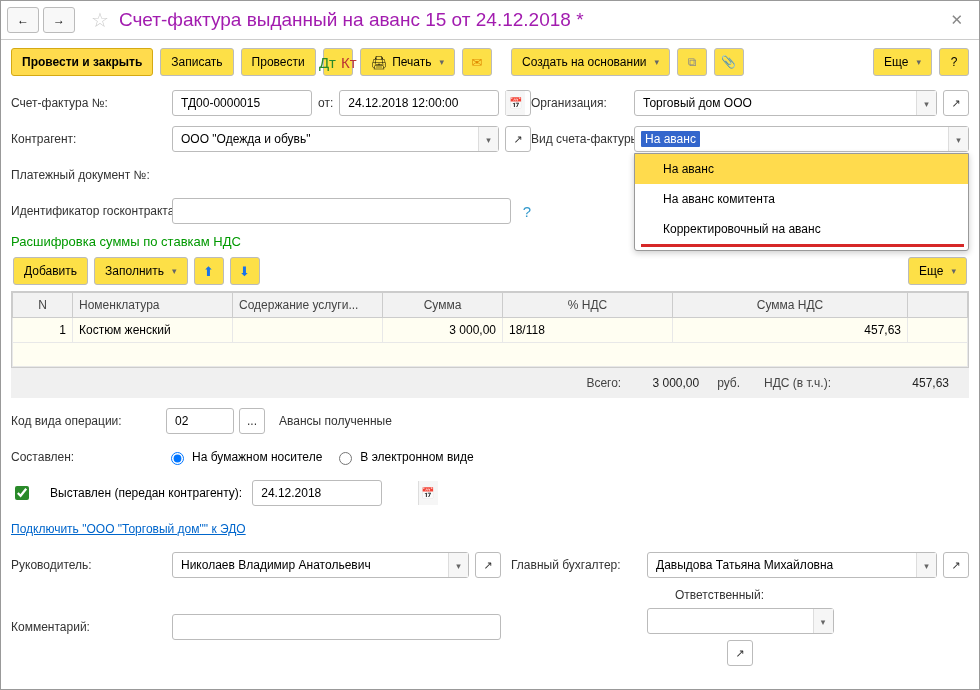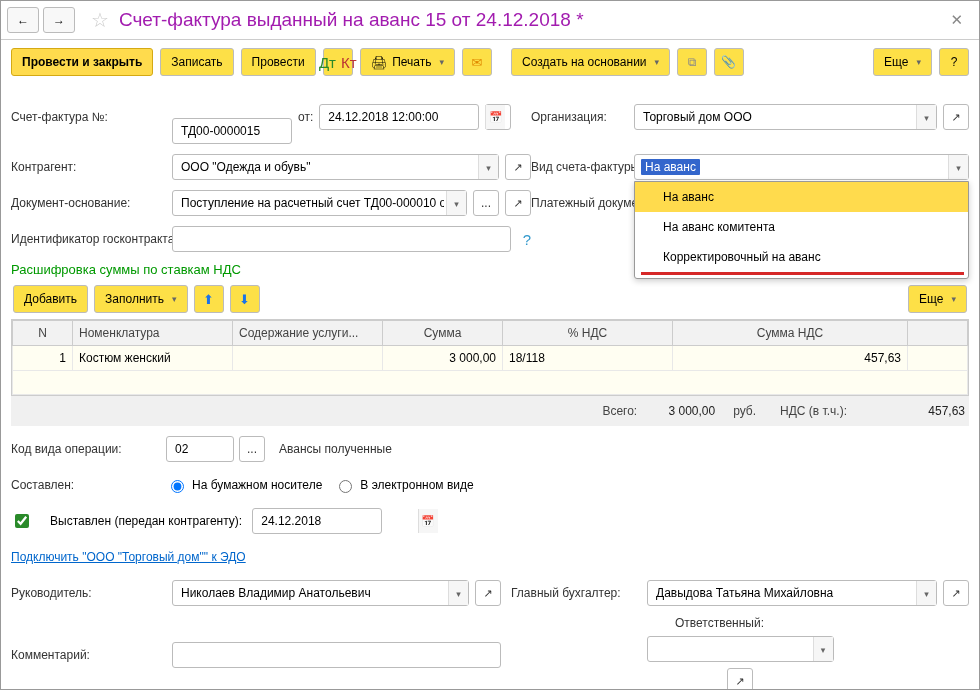--- a/index.html
+++ b/index.html
@@ -51,21 +51,21 @@
 
 
 .tbl-toolbar { display: flex; align-items: center; padding: 0 12px; gap: 6px; margin-top: 2px; }
 .tbl-wrap { margin: 6px 10px 0 10px; border: 1px solid #ccc; }
 .tbl { width: 100%; border-collapse: collapse; }
 .tbl th { background: #f2f2f2; border: 1px solid #ccc; padding: 5px 6px; font-weight: normal; color: #444; text-align: left; }
 .tbl td { border: 1px solid #e8e8e8; padding: 5px 6px; background: #fffef2; height: 24px; }
 .tbl .num { text-align: right; }
 .tbl-empty { height: 76px; background: #fff; }
 
-.totals { display: flex; gap: 18px; padding: 8px 4px; background: #f0f0f0; margin: 0 10px; align-items: center; justify-content: flex-end; }
+.totals { display: flex; gap: 18px; padding: 8px 20px; background: #f0f0f0; margin: 0 10px; align-items: center; justify-content: flex-end; }
 .totals .t-lbl { color: #444; }
 .totals .t-val { color: #222; min-width: 60px; text-align: right; }
 
 .small-btn { width: 26px; height: 26px; border: 1px solid #bbb; border-radius: 3px; background: #fff; display: inline-flex; align-items: center; justify-content: center; cursor: pointer; font-size: 11px; color: #333; }
 .arrow-blue { color: #1a73e8; font-size: 13px; }
 
 .icon-dt { font-size: 15px; }
 .icon-print::before { content: "🖨"; font-size: 13px; }
 .icon-mail::before { content: "✉"; color: #e08a00; font-size: 13px; }
 .icon-struct::before { content: "⧉"; color: #888; }
@@ -115,21 +115,21 @@
     <span class="spacer"></span>
     <button class="btn btn-drop">Еще</button>
     <button class="btn btn-icon">?</button>
   </div>
 
   <div class="form">
 
     <div class="row">
       <div class="col-l">
         <span class="lbl lbl-l">Счет-фактура №:</span>
-        <div class="input" style="width:120px;margin-top:28px;">
+        <div class="input" style="width:140px;">
             <input class="input-text" value="ТД00-0000015" style="">
           </div>
         <span class="lbl">от:</span>
         <div class="input" style="width:160px; padding-right:0;">
             <input class="input-text" value="24.12.2018 12:00:00" style="">
             <button class="input-btn">
               <span class="icon-cal"></span>
             </button>
           </div>
         <button class="small-btn">
@@ -173,35 +173,20 @@
           <div class="dd-menu">
             <div class="dd-item highlight">На аванс</div>
             <div class="dd-item">На аванс комитента</div>
             <div class="dd-item" style="padding-bottom:14px;">Корректировочный на аванс</div>
           </div>
         </div>
       </div>
     </div>
 
     <div class="row">
-      <div class="col-l">
-        <span class="lbl lbl-l">Документ-основание:</span>
-        <div class="input" style="flex:1; padding-right:0;">
-            <input class="input-text" value="Поступление на расчетный счет ТД00-000010 о" style="">
-            <button class="input-btn">
-              <span class="icon-down"></span>
-            </button>
-          </div>
-        <button class="small-btn">
-            <span class="icon-dots"></span>
-          </button>
-        <button class="small-btn">
-            <span class="icon-open"></span>
-          </button>
-      </div>
       <div class="col-r">
         <span class="lbl lbl-r">Платежный документ №:</span>
       </div>
     </div>
 
     <div class="row">
       <div class="col-l">
         <span class="lbl lbl-l" style="line-height:1.2;">Идентификатор госконтракта:</span>
         <div class="input" style="flex:1;">
             <input class="input-text" value="" style="">

